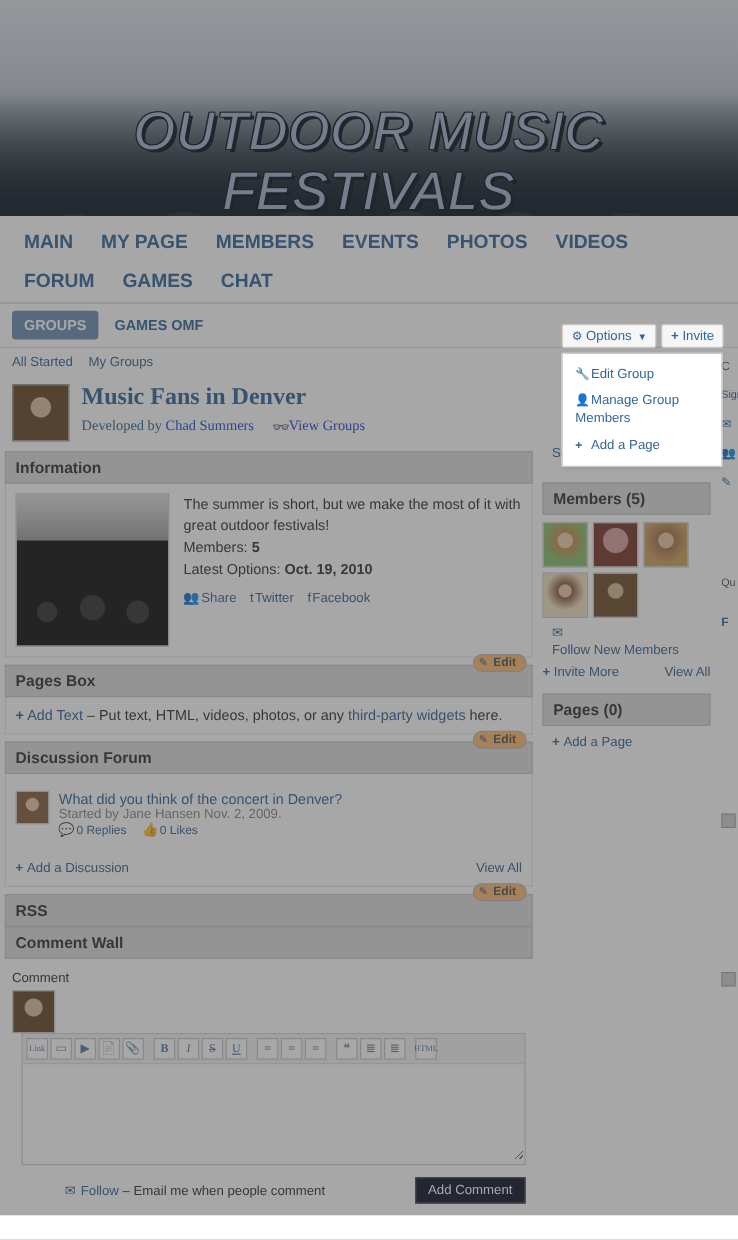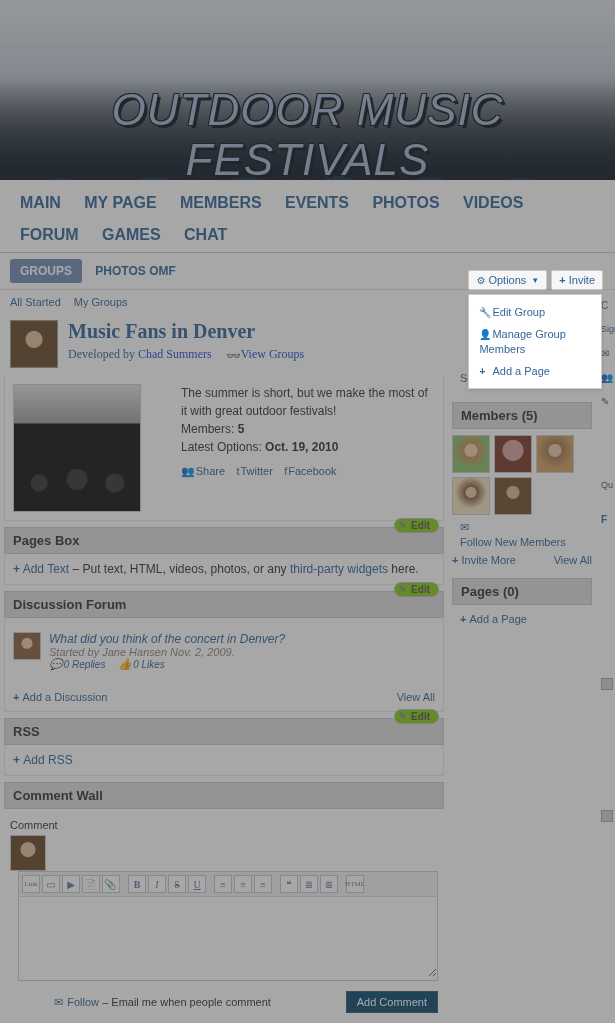--- a/index.html
+++ b/index.html
@@ -34,34 +34,34 @@
 .group-head .meta { padding-left: 10px; }
 .group-head h1 { color: #336699; font-size: 20px; font-weight: bold; margin-bottom: 4px; }
 .group-head .byline { color: #336699; font-size: 12px; }
 .group-head .byline a { color: #1d4ed8; text-decoration: none; }
 .group-head .view-groups { font-size: 12px; color: #336699; text-decoration: none; margin-left: 12px; }
 .bin-icn { display:inline-block; width:12px; height:12px; vertical-align:-2px; margin-right:2px; }
 
 
 .sec-head { background: #dcdcdc; border: 1px solid #c8c8c8; padding: 5px 8px; font-weight: bold; font-size: 13px; color: #333; position: relative; }
 .sec-body { background: #fff; border: 1px solid #e8e8e8; border-top: none; padding: 8px; font-size: 12px; color: #333; margin-bottom: 6px; }
-.edit-pill { position: absolute; right: 4px; top: -10px; background: #84cc16; border: 1px solid #bbb; border-radius: 9px; padding: 1px 8px 1px 16px; font-size: 10px; color: #555; cursor: pointer; }
+.edit-pill { position: absolute; right: 4px; top: -10px; background: #fdba74; border: 1px solid #bbb; border-radius: 9px; padding: 1px 8px 1px 16px; font-size: 10px; color: #555; cursor: pointer; }
 .edit-pill::before { content: "✎"; position: absolute; left: 4px; top: 1px; font-size: 9px; color: #888; }
 
 
-.info-body { display: flex; gap: 28px; }
+.info-body { display: flex; }
 .info-body .gimg { width: 128px; height: 128px; flex: none; background: linear-gradient(to bottom, #e0e0e0 0%, #a0a0a0 30%, #111 31%, #111 100%); border: 1px solid #ccc; position: relative; }
 .info-body .gimg::after { content: ""; position: absolute; bottom: 0; left: 0; right: 0; height: 70px; background: radial-gradient(circle at 20% 60%, #333 0 8px, transparent 9px), radial-gradient(circle at 50% 55%, #333 0 10px, transparent 11px), radial-gradient(circle at 80% 60%, #333 0 9px, transparent 10px); }
 .info-body .gmeta { padding-left: 12px; line-height: 1.5; }
 .info-body .social { margin-top: 6px; }
 .info-body .social a { color: #336699; text-decoration: none; margin-right: 8px; font-size: 11px; }
 .micn { color: #336699; font-size: 11px; margin-right: 1px; }
 
 
-.discussion-item { display: flex; padding: 6px 0; font-style: italic; }
+.discussion-item { display: flex; padding: 6px 0; }
 .discussion-item .av { width: 28px; height: 28px; background: #b0886a; border: 1px solid #ccc; flex: none; background: radial-gradient(circle at 50% 40%, #eac8b0 0 5px, #8a6040 6px); }
 .discussion-item .di-meta { padding-left: 8px; font-size: 11px; }
 .discussion-item .di-meta a.topic { color: #336699; text-decoration: none; font-size: 12px; }
 .discussion-item .stats a { color: #336699; text-decoration: none; margin-right: 10px; font-size: 10px; }
 .sec-foot { display: flex; justify-content: space-between; font-size: 11px; }
 .sec-foot a { color: #336699; text-decoration: none; }
 
 .linklike { color: #336699; text-decoration: none; cursor: pointer; }
 .plus { color: #336699; font-weight: bold; }
 
@@ -72,21 +72,21 @@
 .cw-row .av { width: 36px; height: 36px; background: radial-gradient(circle at 50% 40%, #e0c0a0 0 7px, #6a4a2a 8px); border: 1px solid #ccc; flex: none; }
 .cw-editor { flex: 1; margin-left: 8px; border: 1px solid #ccc; }
 .cw-toolbar { background: #f3f3f3; border-bottom: 1px solid #ddd; padding: 3px; display: flex; flex-wrap: wrap; }
 .cw-toolbar .tb { width: 18px; height: 18px; display: inline-flex; align-items: center; justify-content: center; font-size: 10px; color: #5c7aa8; border: 1px solid #c7c7c7; background: #fff; margin-right: 2px; cursor: pointer; font-family: "Times New Roman", serif; }
 .cw-toolbar .tb.bold { font-weight: bold; }
 .cw-toolbar .tb.ital { font-style: italic; }
 .cw-toolbar .tb.under { text-decoration: underline; }
 .cw-area { width: 100%; height: 80px; border: none; resize: both; padding: 4px; font-family: inherit; font-size: 11px; }
 .cw-foot { display: flex; justify-content: space-between; align-items: center; padding: 10px 0 4px 44px; font-size: 11px; }
 .cw-foot a { color: #336699; text-decoration: none; }
-.btn-add-comment { background: #0c4a6e; color: #fff; border: 1px solid #555; padding: 4px 10px; font-size: 11px; cursor: pointer; }
+.btn-add-comment { background: #0f172a; color: #fff; border: 1px solid #555; padding: 4px 10px; font-size: 11px; cursor: pointer; }
 
 
 .side-bar-top { position: absolute; right: 12px; top: 270px; z-index: 100; }
 .side-actions { display: flex; gap: 4px; justify-content: flex-end; margin-bottom: 4px; }
 .side-btn { background: #f6f6f6; border: 1px solid #c8c8c8; padding: 3px 7px; font-size: 11px; color: #336699; cursor: pointer; display: inline-flex; align-items: center; gap: 3px; border-radius: 2px; }
 .side-btn .gear { font-size: 10px; }
 .side-btn .caret { font-size: 8px; margin-left: 2px; }
 .dropdown { background: #fff; border: 1px solid #c8c8c8; padding: 6px 10px; width: 134px; box-shadow: 0 2px 4px rgba(0,0,0,0.1); }
 .dropdown a { display: block; color: #336699; text-decoration: none; font-size: 11px; padding: 4px 0 4px 0; line-height: 1.3; }
 .dd-icn { display: inline-block; width: 10px; margin-right: 3px; color: #336699; font-size: 10px; }
@@ -124,21 +124,21 @@
   <a>EVENTS</a>
   <a>PHOTOS</a>
   <a>VIDEOS</a>
   <a>FORUM</a>
   <a>GAMES</a>
   <a>CHAT</a>
 </div>
 
 <div class="sub-nav">
   <a class="active">GROUPS</a>
-  <a>PHOTOS OMF</a>
+  <a>GAMES OMF</a>
 </div>
 
 <div class="group-links">
   <a>All Started</a>
   <a>My Groups</a>
 </div>
 
 <div class="content">
   <div class="col-main">
 
@@ -146,20 +146,21 @@
       <div class="avatar"></div>
       <div class="meta">
         <h1>Music Fans in Denver</h1>
         <div class="byline">
           <span>Developed by </span><a>Chad Summers</a>
           <a class="view-groups"><span class="bin-icn">👓</span><span>View Groups</span></a>
         </div>
       </div>
     </div>
 
+    <div class="sec-head">Information</div>
     <div class="sec-body info-body">
       <div class="gimg"></div>
       <div class="gmeta">
         <div>The summer is short, but we make the most of it with great outdoor festivals!</div>
         <div><span>Members: </span><b>5</b></div>
         <div><span>Latest Options: </span><b>Oct. 19, 2010</b></div>
         <div class="social">
           <a><span class="micn">👥</span><span>Share</span></a>
           <a><span class="micn">t</span><span>Twitter</span></a>
           <a><span class="micn">f</span><span>Facebook</span></a>
@@ -194,23 +195,20 @@
       </div>
       <div class="sec-foot" style="margin-top:14px;">
         <a><span class="plus">+ </span><span>Add a Discussion</span></a>
         <a>View All</a>
       </div>
     </div>
 
     <div class="sec-head">
       <span>RSS</span>
       <span class="edit-pill">Edit</span>
-    </div>
-    <div class="sec-body">
-      <a class="linklike"><span class="plus">+ </span><span>Add RSS</span></a>
     </div>
 
     <div class="sec-head">Comment Wall</div>
     <div class="cw-body">
       <div class="cw-label">Comment</div>
       <div class="cw-row">
         <div class="av"></div>
         <div class="cw-editor">
           <div class="cw-toolbar">
             <span class="tb" style="font-size:7px;color:#5c7aa8;">Link</span>

